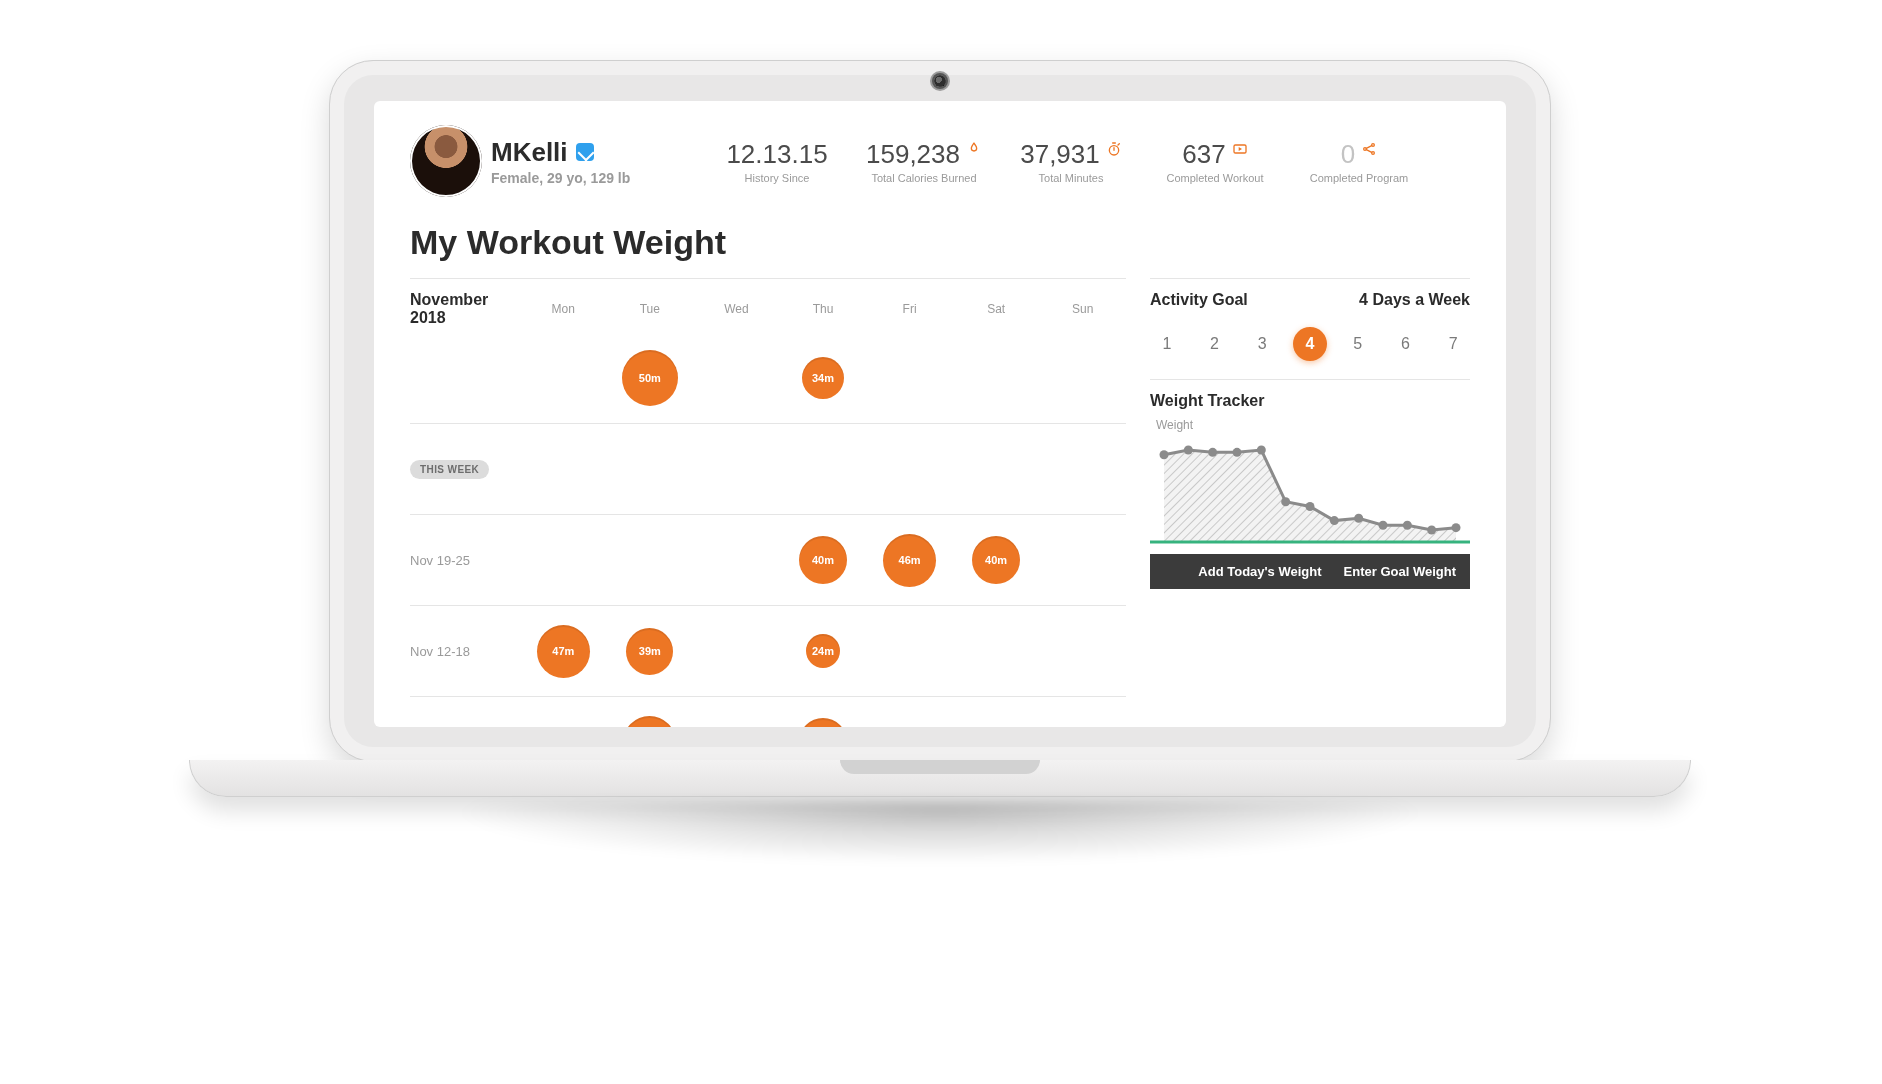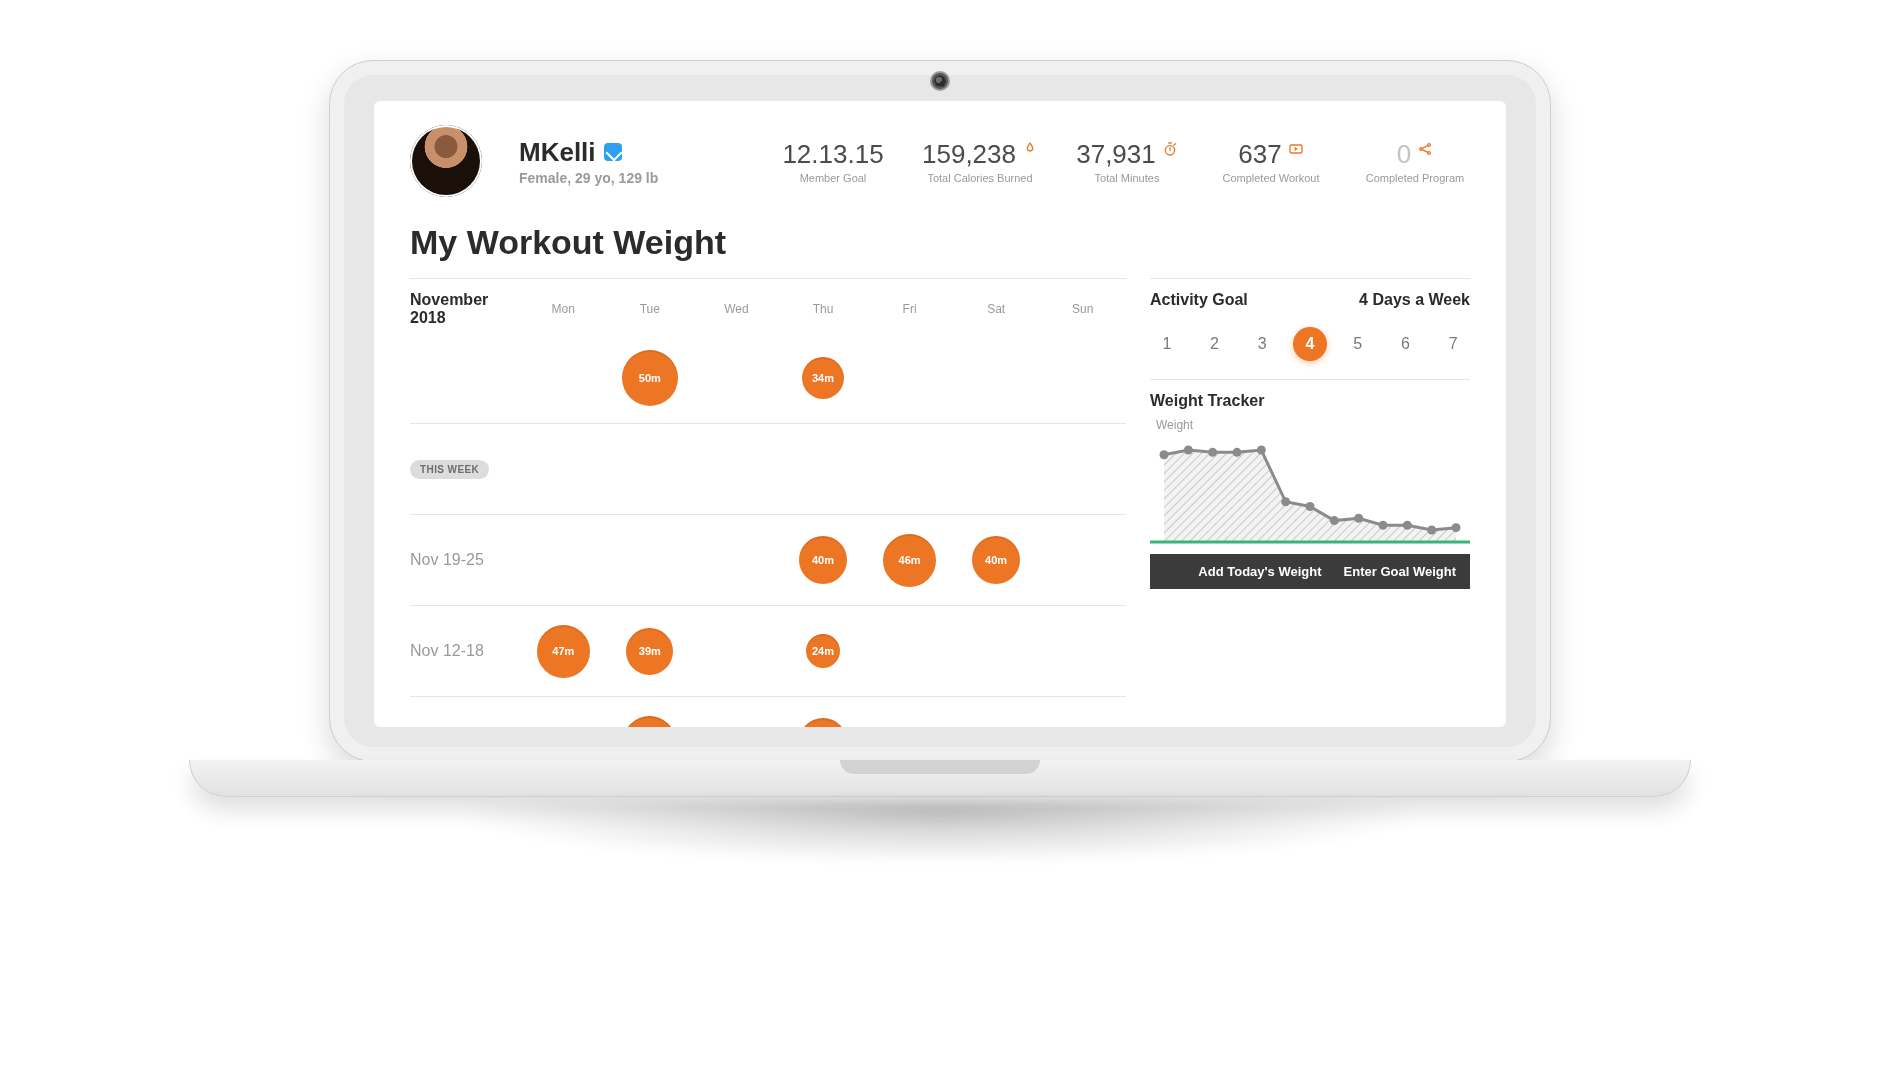--- a/index.html
+++ b/index.html
@@ -50,21 +50,21 @@
     width:200px;height:14px;background:#d2d2d2;border-radius:0 0 14px 14px;
   }
   .shadow{
     width:1380px;height:120px;margin-top:4px;
     background:radial-gradient(ellipse 50% 60% at 50% 10%,rgba(0,0,0,.22),rgba(0,0,0,0) 70%);
     filter:blur(4px);
   }
 
   
   .app{position:absolute;inset:0;padding:24px 36px 0 36px;box-sizing:border-box;}
-  .profile{display:flex;align-items:center;gap:22px;justify-content:space-between;}
+  .profile{display:flex;align-items:center;gap:9px;}
   .avatar{
     width:72px;height:72px;border-radius:50%;flex:0 0 auto;
     background:radial-gradient(circle at 50% 30%,#8a5a3f 0 18%,#c7906a 19% 34%,#1b0f0a 35% 100%);
     box-shadow:inset 0 0 0 2px #fff;
   }
   .who{min-width:190px;}
   .who .name{font-size:26px;font-weight:700;display:flex;align-items:center;gap:8px;}
   .verified{
     width:18px;height:18px;border-radius:4px;background:var(--blue);position:relative;display:inline-block;
   }
@@ -83,21 +83,21 @@
   .grid{display:grid;grid-template-columns:1fr 320px;gap:24px;}
 
   
   .cal{border-top:1px solid var(--line);padding-top:12px;}
   .cal-head{display:grid;grid-template-columns:110px repeat(7,1fr);align-items:center;}
   .cal-head h3{margin:0;font-size:16px;}
   .cal-head .d{color:var(--muted);font-size:12px;text-align:center;}
   .weeks{margin-top:6px;}
   .row{display:grid;grid-template-columns:110px repeat(7,1fr);align-items:center;height:90px;border-bottom:1px solid var(--line);}
   .row:last-child{border-bottom:none;}
-  .row .label{color:var(--muted);font-size:16px;}
+  .row .label{color:var(--muted);font-size:13px;}
   .row .label.chip{display:inline-flex;align-items:center;justify-content:center;padding:4px 10px;border-radius:12px;background:var(--chip);color:#6d6d6d;font-size:10px;letter-spacing:.4px;font-weight:700;width:max-content;}
   .cell{display:flex;align-items:center;justify-content:center;}
   .bubble{
     border-radius:50%;background:var(--orange);color:#fff;font-size:11px;font-weight:700;
     display:flex;align-items:center;justify-content:center;box-shadow:0 2px 0 rgba(0,0,0,.08) inset;
   }
 
   
   .panel{border-top:1px solid var(--line);padding-top:12px;margin-bottom:18px;}
   .panel .ph{display:flex;justify-content:space-between;align-items:center;}
@@ -137,21 +137,21 @@
                 <span class="verified"></span>
               </div>
               <div class="meta">Female, 29 yo, 129 lb</div>
             </div>
 
             <div class="stats" id="stats">
                 <div class="stat">
                   <div class="v">
                     <span>12.13.15</span>
                   </div>
-                  <div class="lbl">Member Goal</div>
+                  <div class="lbl">History Since</div>
                 </div>
                 <div class="stat">
                   <div class="v">
                     <span>159,238</span>
                     <span class="ic">
                       <svg viewBox="0 0 24 24" fill="none" stroke="#ed7624" stroke-width="2" stroke-linecap="round" stroke-linejoin="round">
                         <path d="M12 3c1 3 4 4 4 8a4 4 0 1 1-8 0c0-2 1-3 2-5 .7-1.3 1.5-2 2-3z"></path>
                       </svg>
                     </span>
                   </div>

